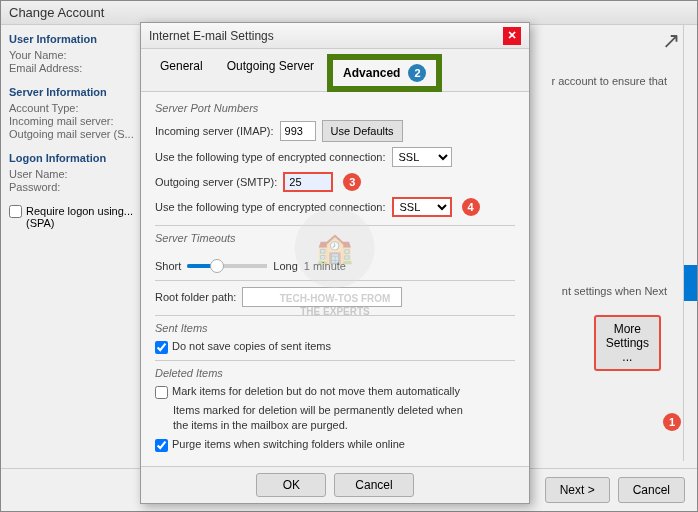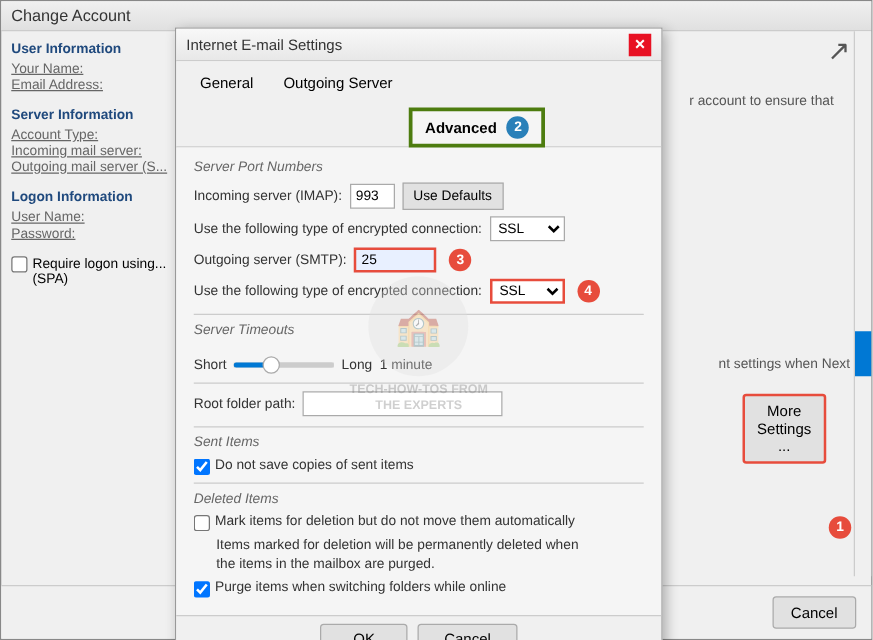--- a/index.html
+++ b/index.html
@@ -47,21 +47,20 @@
       font-weight: bold;
       font-size: 11px;
       color: #1f497d;
       margin-bottom: 4px;
     }
 
     .bg-sidebar-label {
       font-size: 11px;
       color: #666;
       margin-bottom: 1px;
-      text-decoration: underline;
     }
 
     .bg-header {
       font-size: 14px;
       font-weight: bold;
       margin-bottom: 4px;
       color: #1f497d;
     }
 
     .bg-subheader {
@@ -170,24 +169,23 @@
       border: 1px solid transparent;
       border-bottom: none;
       background: transparent;
       margin-right: 2px;
       position: relative;
       bottom: -1px;
     }
 
     .tab-advanced {
       background: #f5f5f5;
-      border: 3px solid #4d7c0f;
+      border: 6px solid #4d7c0f;
       font-weight: bold;
       color: #000;
-      margin-top: 32px;
     }
 
     
     .dialog-body {
       padding: 10px 14px;
       background: #f5f5f5;
     }
 
     .section-title {
       font-size: 11px;
@@ -217,21 +215,21 @@
       height: 20px;
     }
 
     .form-input-sm {
       width: 36px;
     }
 
     .form-input-highlighted {
       border: 2px solid #e74c3c;
       background: #e8f0ff;
-      width: 66px;
+      width: 50px;
     }
 
     .form-select {
       border: 1px solid #aaa;
       background: white;
       padding: 1px 2px;
       font-size: 11px;
       height: 20px;
       min-width: 60px;
     }
@@ -423,34 +421,35 @@
         <input type="checkbox" style="">
         <span style="font-size:11px;">Require logon using...<br>(SPA)</span>
       </div>
     </div>
 
     <div style="flex:1; padding: 8px; font-size:11px; position:relative;">
       <div class="bg-header">POP and IMAP Accou...</div>
       <div class="bg-subheader">Enter the mail serve</div>
 
       <div style="position:absolute; right: 30px; top: 50px; font-size:11px; color:#555;">r account to ensure that</div>
-      <div style="position:absolute; right: 17px; top: 260px; font-size:11px; color:#555;">nt settings when Next</div>
+      <div style="position:absolute; right: 30px; top: 260px; font-size:11px; color:#555;">nt settings when Next</div>
 
       <div style="position:absolute; right: 16px; bottom: 80px; display:flex; align-items:center; gap:6px;">
         <span class="badge badge-red">1</span>
         <button class="bg-more-settings-btn">More Settings ...</button>
       </div>
 
       <div style="position:absolute; right: 0; top: 0; bottom: 50px; width: 14px; background:#f0f0f0; border-left:1px solid #ccc;">
         <div style="position:absolute; top:55%; width:100%; height:36px; background:#0078d4;"></div>
       </div>
     </div>
   </div>
 
   <div class="bg-bottom-bar">
+    <button class="bg-btn-next">Next &gt;</button>
     <button class="bg-btn">Cancel</button>
   </div>
 </div>
 
 <div class="dialog">
 
   <div class="dialog-titlebar">
     <span class="dialog-title">Internet E-mail Settings</span>
     <button class="dialog-close">✕</button>
   </div>

